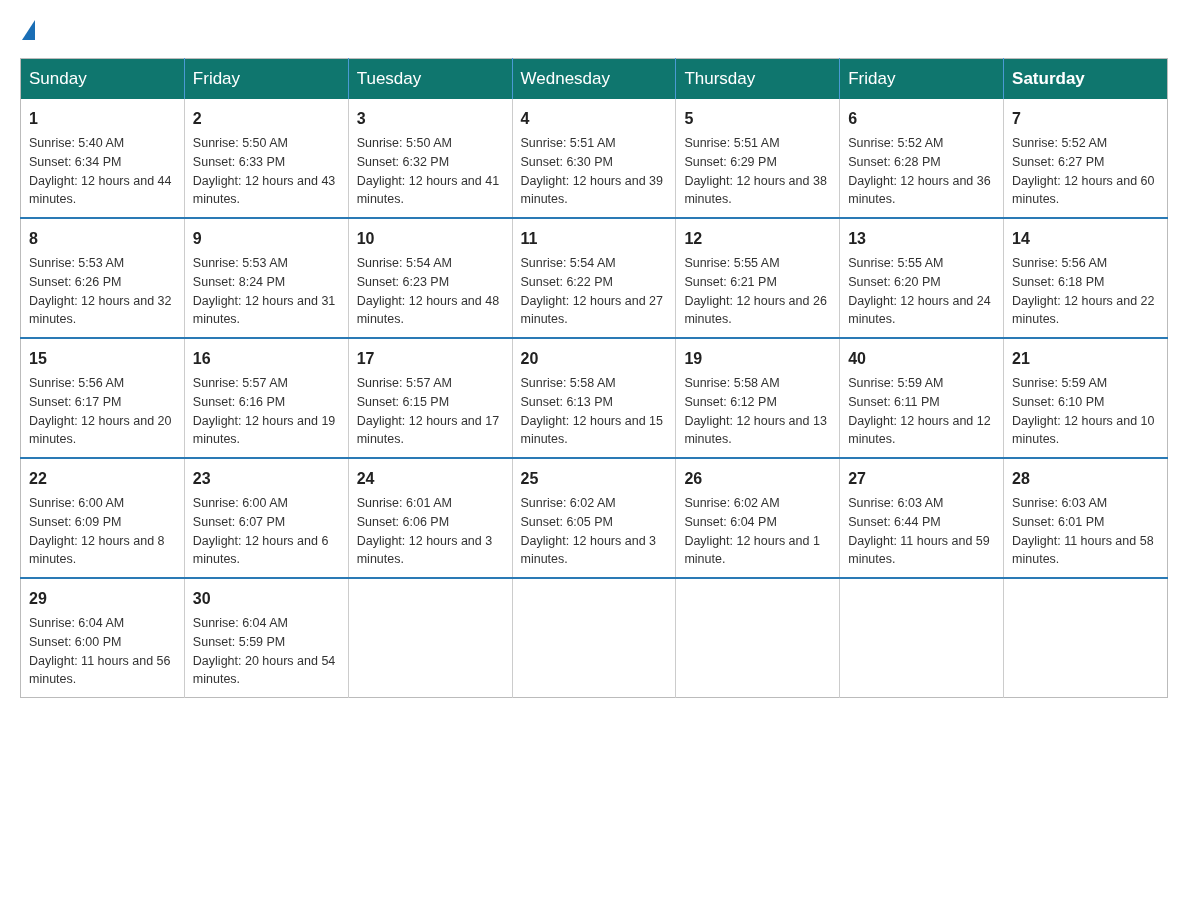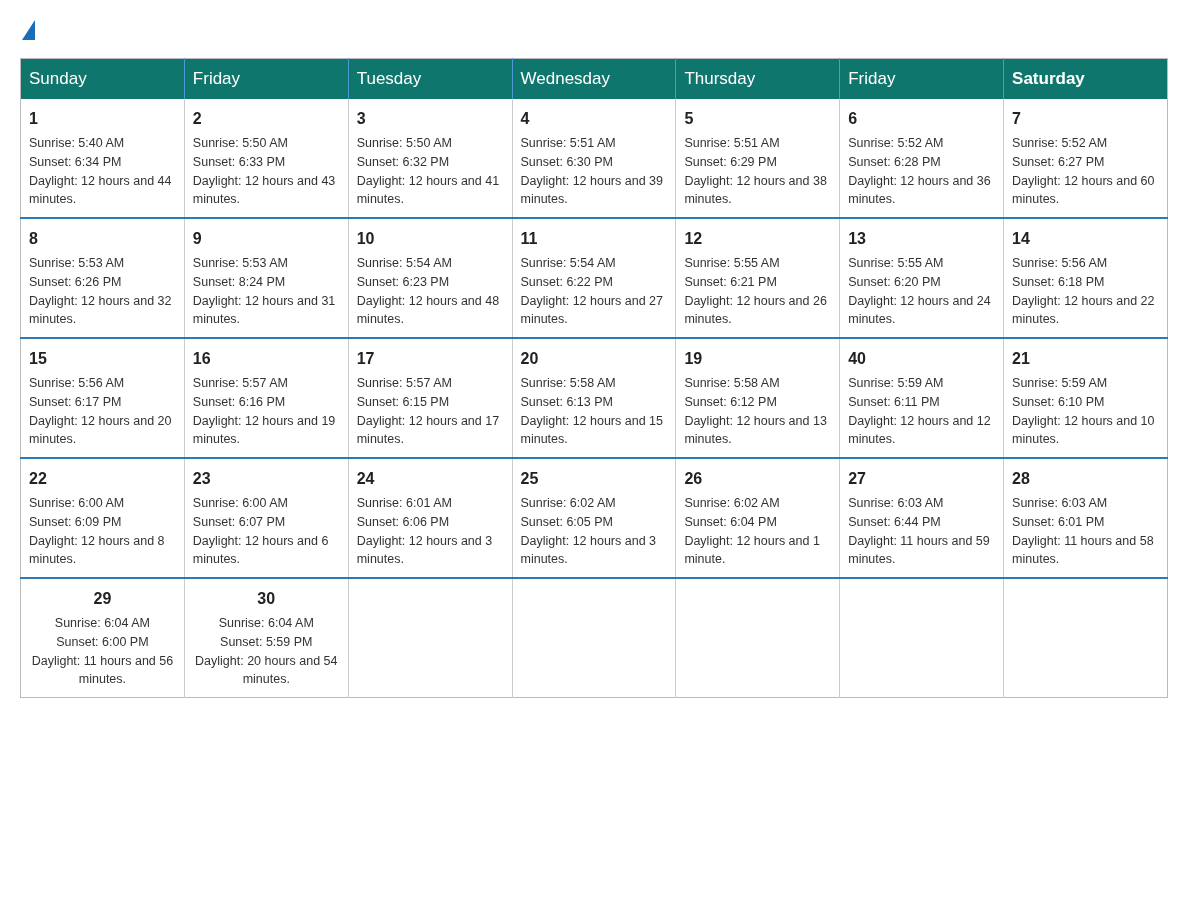--- a/index.html
+++ b/index.html
@@ -73,21 +73,20 @@
     td:last-child { border-right: none; }
     .day-num {
       font-size: 16px;
       font-weight: bold;
       color: #222;
       display: block;
       margin-bottom: 3px;
     }
     .last-row td {
       border-bottom: none;
-      text-align: center;
     }
     tr td:empty {
       background: #fff;
     }
   </style>
 </head>
 <body>
 
 <div class="header">
   <div class="logo">

